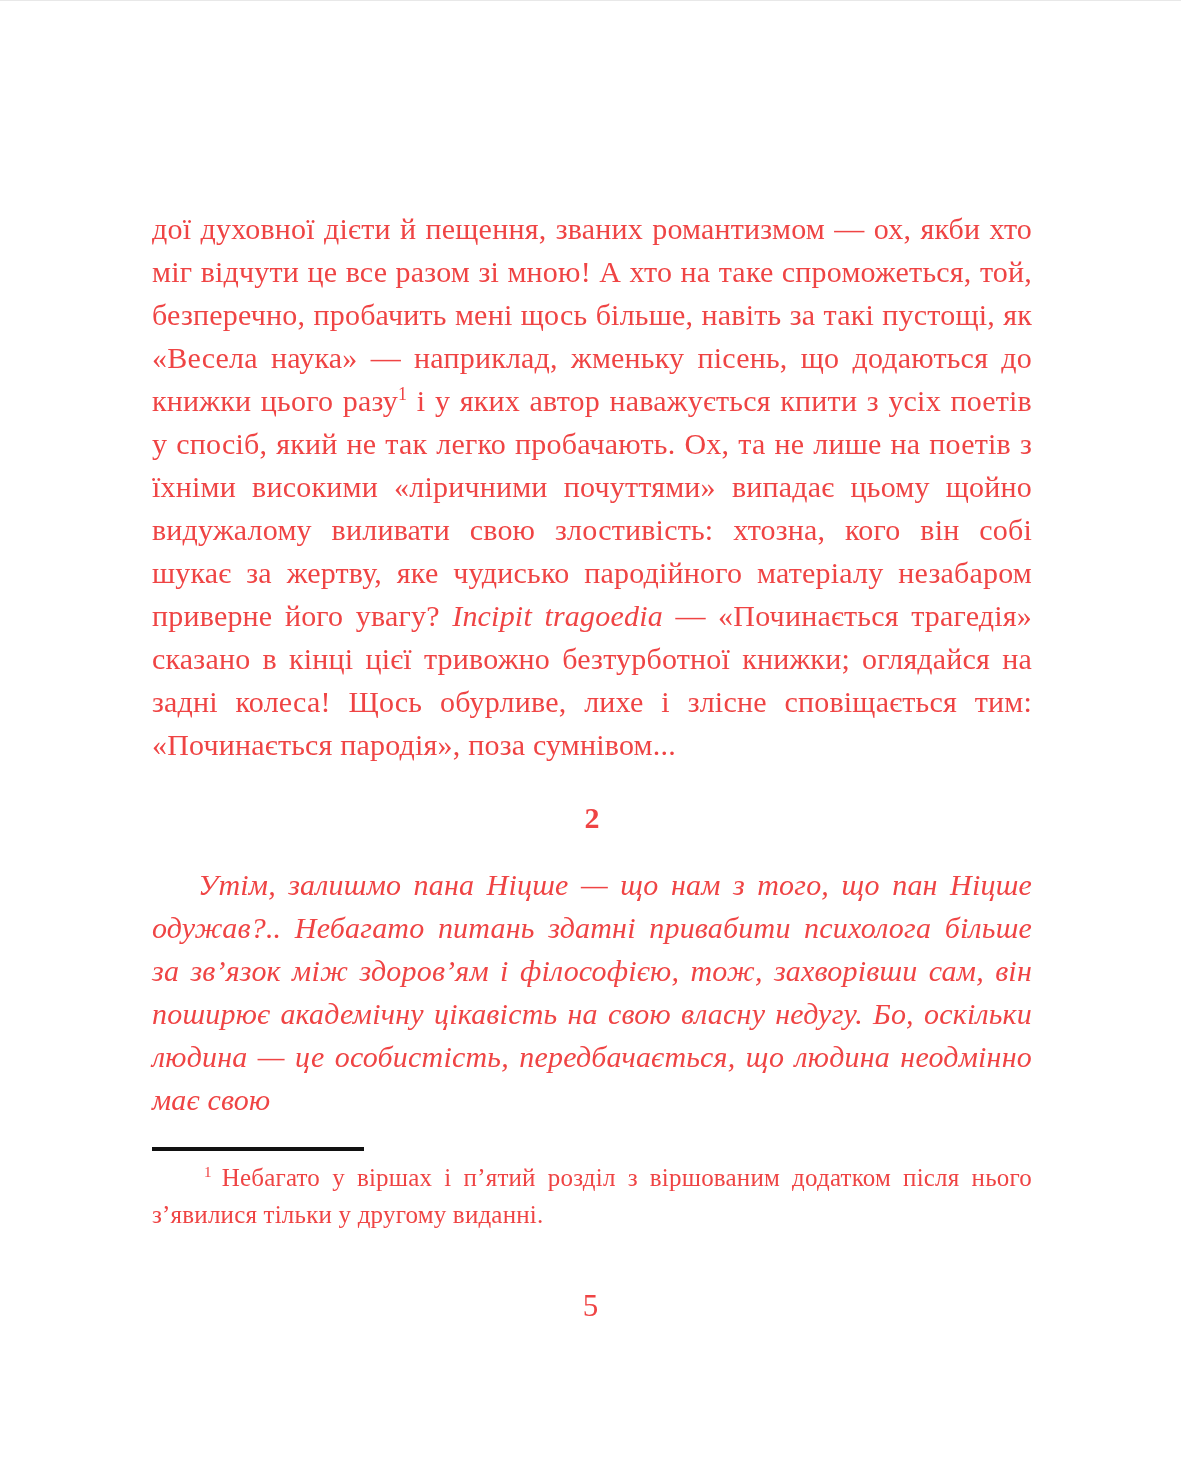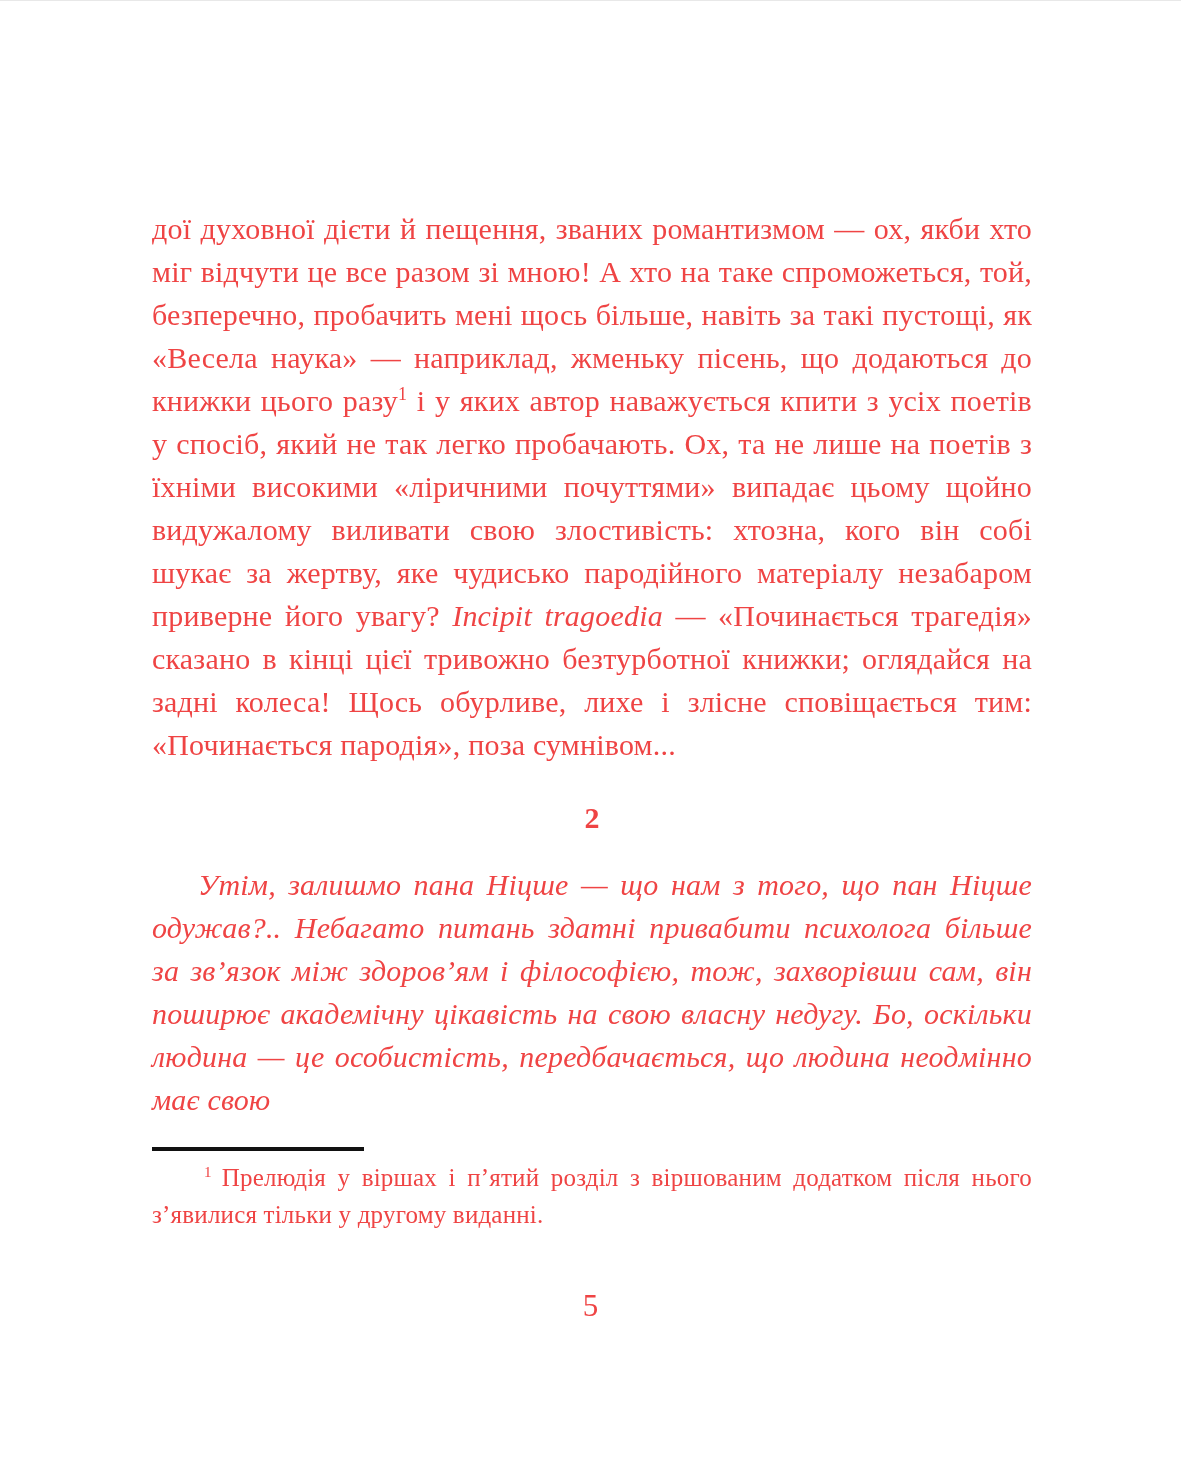--- a/index.html
+++ b/index.html
@@ -87,19 +87,19 @@
   <div class="text-block">
 
     <p class="para"><span>дої духовної дієти й пещення, званих романтизмом — ох, якби хто міг відчути це все разом зі мною! А хто на таке спроможеться, той, безперечно, пробачить мені щось більше, навіть за такі пустощі, як «Весела наука» — наприклад, жменьку пісень, що додаються до книжки цього разу</span><sup class="fn-ref">1</sup><span> і у яких автор наважується кпити з усіх поетів у спосіб, який не так легко пробачають. Ох, та не лише на поетів з їхніми високими «ліричними почуттями» випадає цьому щойно видужалому виливати свою злостивість: хтозна, кого він собі шукає за жертву, яке чудисько пародійного матеріалу незабаром приверне його увагу? </span><i class="latin">Incipit tragoedia</i><span> — «Починається трагедія» сказано в кінці цієї тривожно безтурботної книжки; оглядайся на задні колеса! Щось обурливе, лихе і злісне сповіщається тим: «Починається пародія», поза сумнівом...</span></p>
 
     <p class="section-number">2</p>
 
     <p class="para para-indent">Утім, залишмо пана Ніцше — що нам з того, що пан Ніцше одужав?.. Небагато питань здатні привабити психолога більше за зв’язок між здоров’ям і філософією, тож, захворівши сам, він поширює академічну цікавість на свою власну недугу. Бо, оскільки людина — це особистість, передбачається, що людина неодмінно має свою</p>
 
     <div class="footnote-rule"></div>
 
-    <p class="footnote"><sup class="fn-marker">1</sup><span>Прелюдія у віршах і п’ятий розділ з віршованим додатком після нього з’явилися тільки у другому виданні.</span></p>
+    <p class="footnote"><sup class="fn-marker">1</sup><span>Небагато у віршах і п’ятий розділ з віршованим додатком після нього з’явилися тільки у другому виданні.</span></p>
 
   </div>
 
   <div class="page-number">5</div>
 
 </div>
 
 </body></html>

